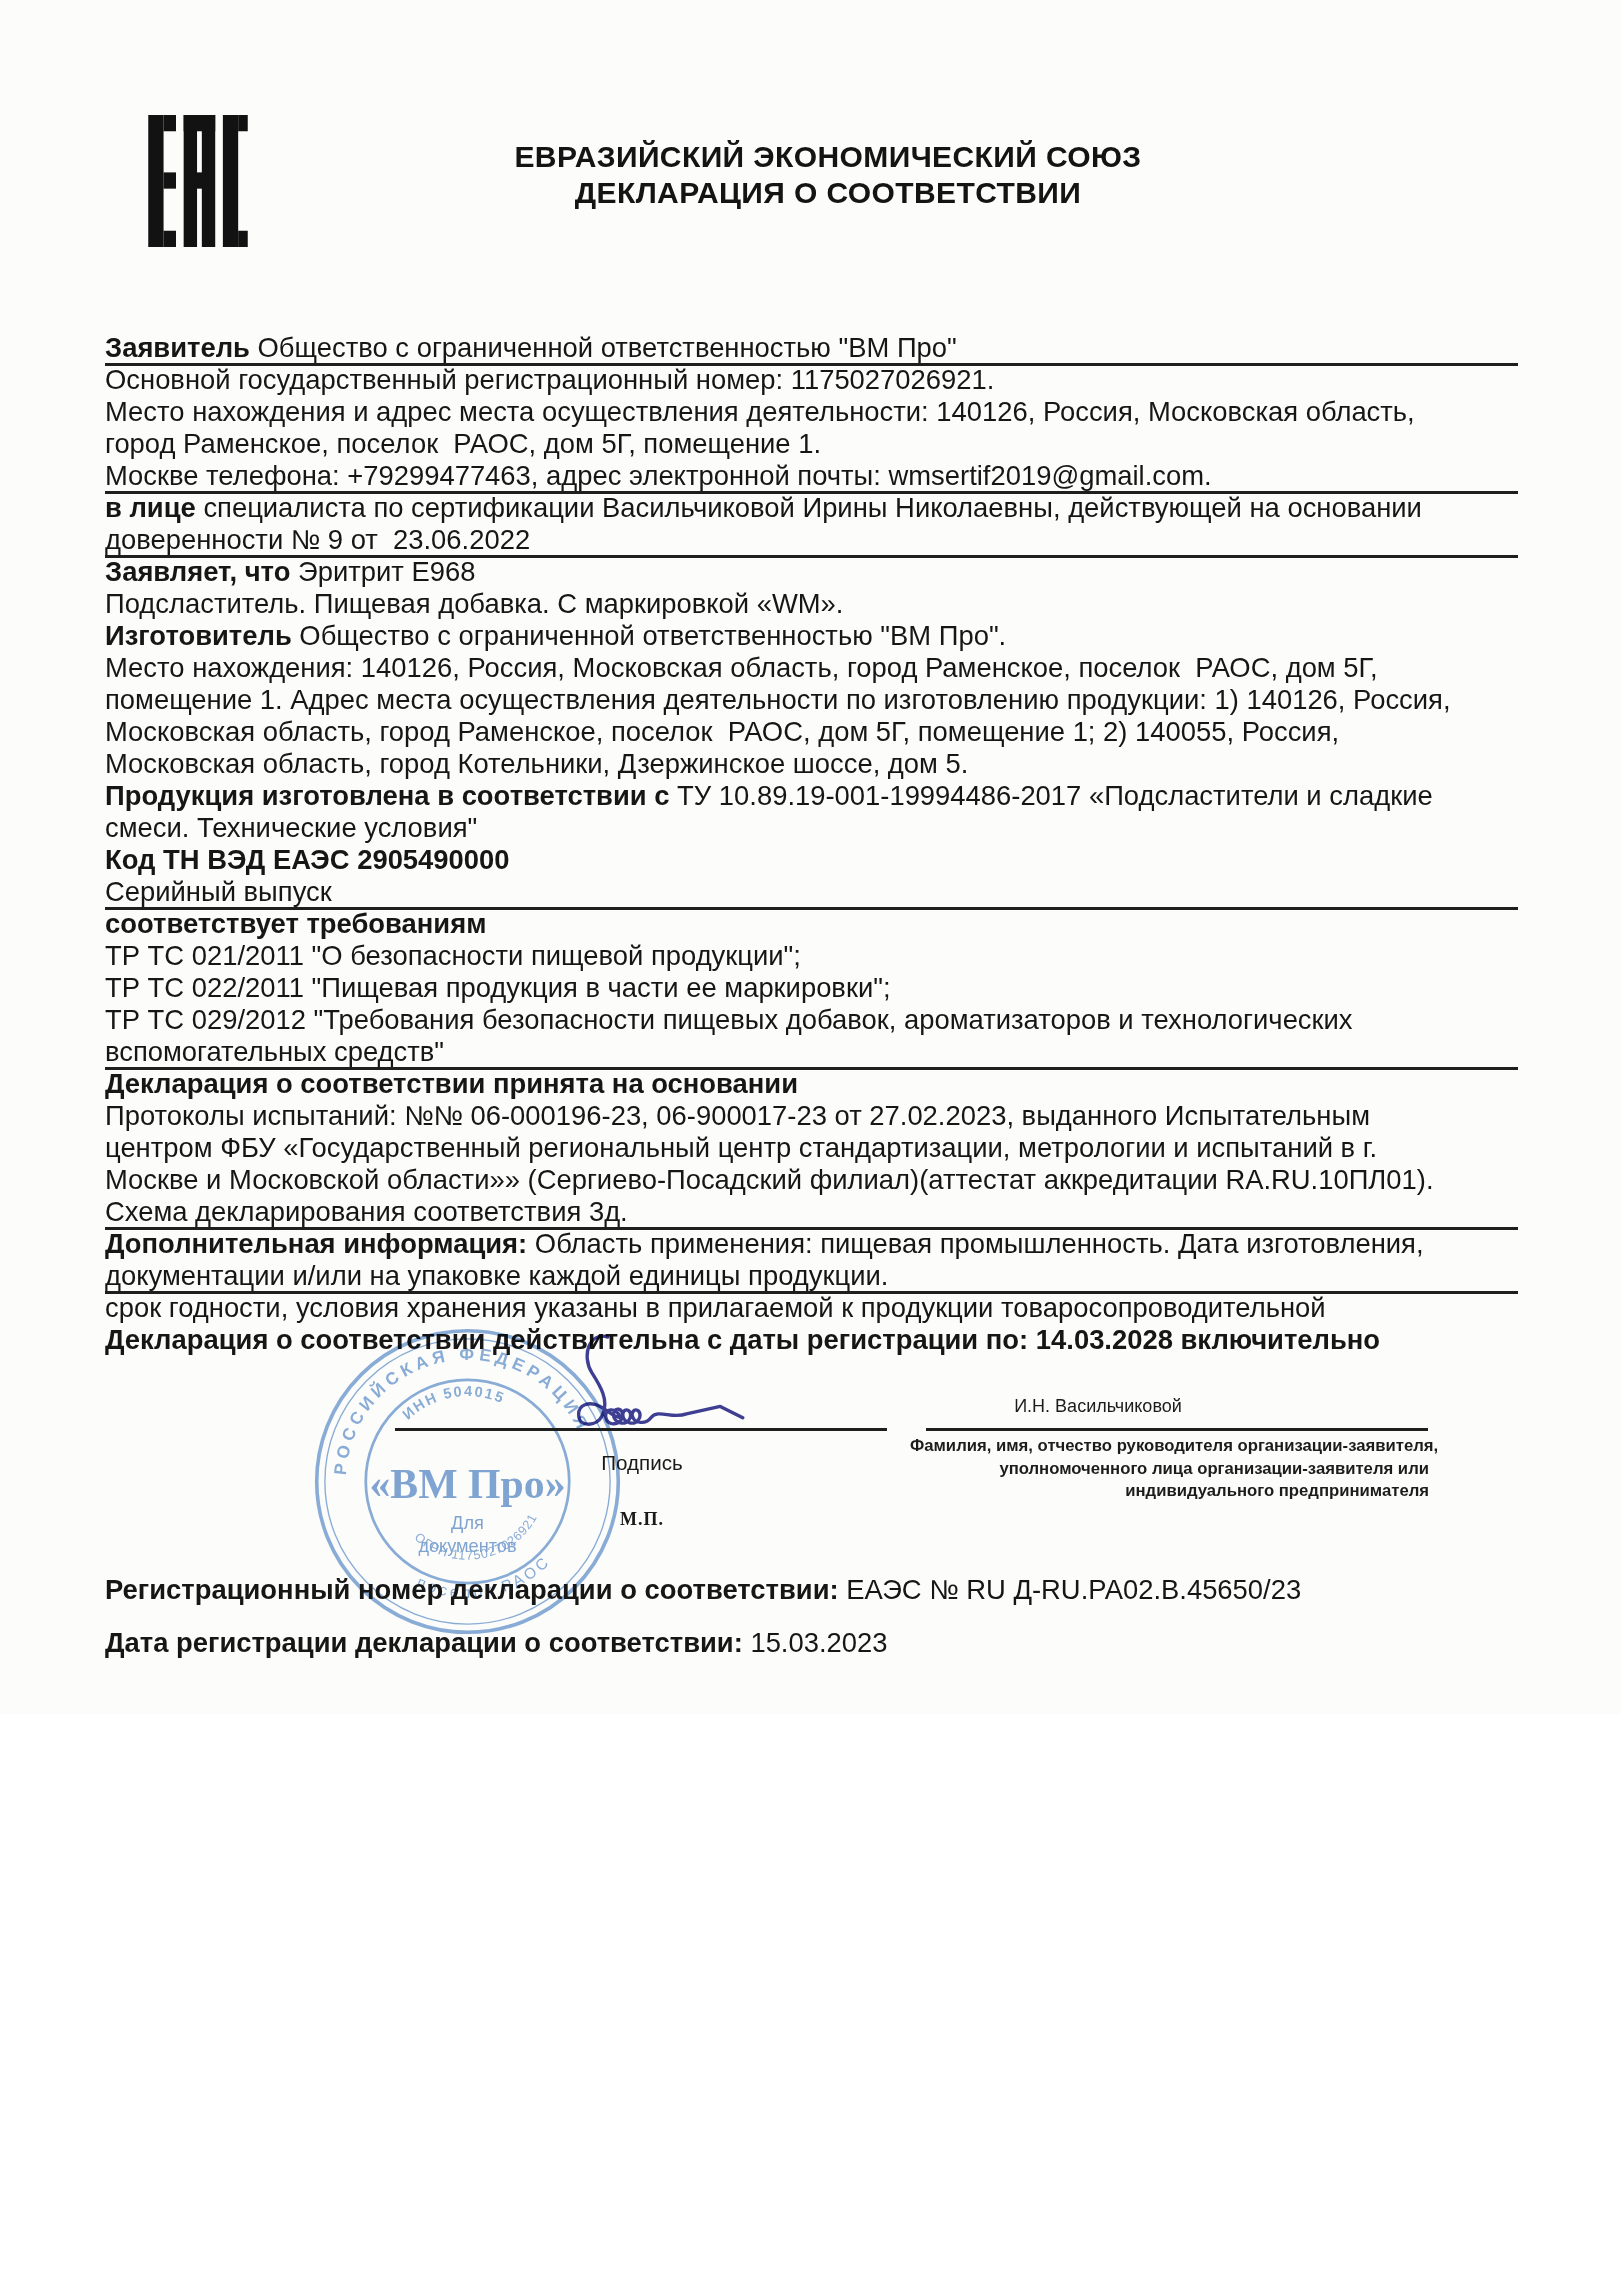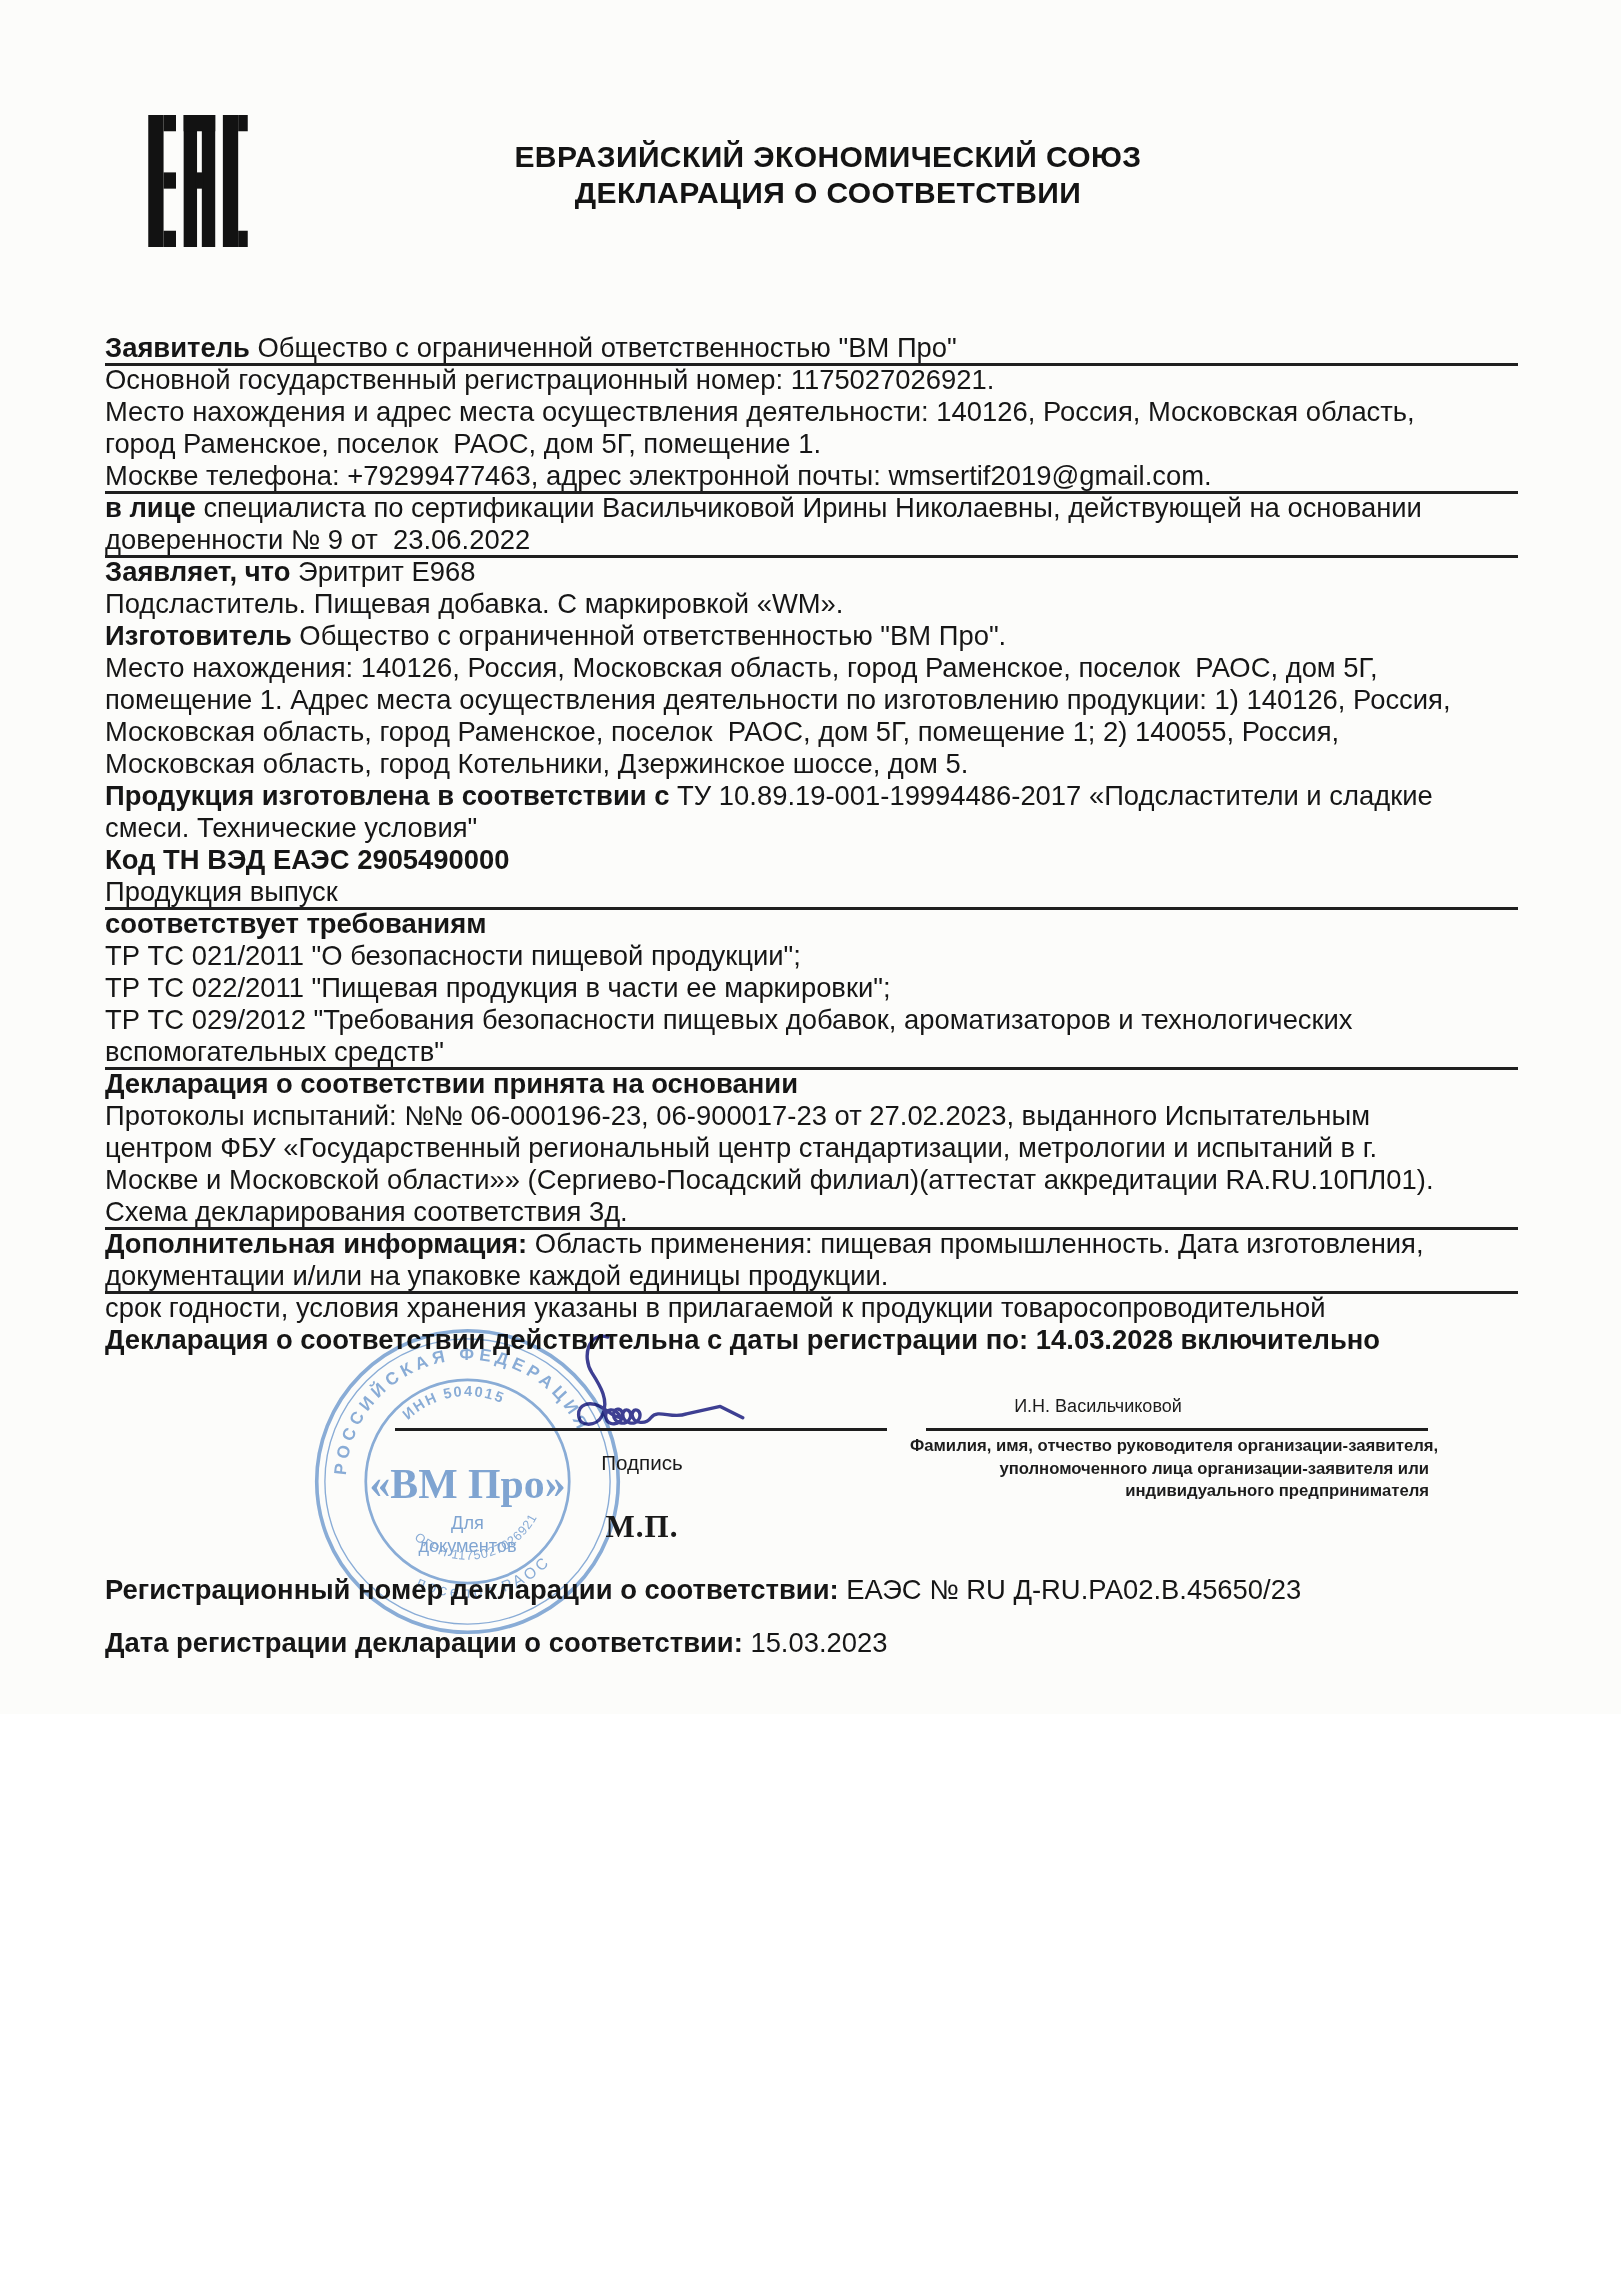--- a/index.html
+++ b/index.html
@@ -34,21 +34,21 @@
   
   .sig-line  { position:absolute; left:395px; top:1428px; width:492px; height:2.9px; background:#1e1e1e; }
   .name-line { position:absolute; left:926px; top:1428px; width:502px; height:2.9px; background:#1e1e1e; }
   .sig-label {
     position:absolute; left:397px; top:1451px; width:490px; text-align:center;
     font-size:20.6px; color:#1a1a1a;
   }
   .mp-label {
     position:absolute; left:397px; top:1509px; width:490px; text-align:center;
     font-family:"Liberation Serif", "DejaVu Serif", serif;
-    font-weight:700; font-size:31px; letter-spacing:1px; color:#1a1a1a;
+    font-weight:700; font-size:18px; letter-spacing:1px; color:#1a1a1a;
   }
   .sig-name {
     position:absolute; left:843px; top:1396px; width:510px; text-align:center;
     font-size:18px; color:#1c1c1c;
   }
   .sig-caption {
     position:absolute; left:910px; top:1435px; width:519px; text-align:center;
     font-size:16.7px; line-height:22.5px; font-weight:700; color:#1c1c1c;
   }
   .sig-caption div { white-space:nowrap;text-align:right; }
@@ -107,21 +107,21 @@
       <div class="row"><span class="b">Заявляет, что </span><span>Эритрит Е968</span></div>
       <div class="row"><span>Подсластитель. Пищевая добавка. С маркировкой «WM».</span></div>
       <div class="row"><span class="b">Изготовитель </span><span>Общество с ограниченной ответственностью "ВМ Про".</span></div>
       <div class="row"><span>Место нахождения: 140126, Россия, Московская область, город Раменское, поселок&nbsp; РАОС, дом 5Г,</span></div>
       <div class="row"><span>помещение 1. Адрес места осуществления деятельности по изготовлению продукции: 1) 140126, Россия,</span></div>
       <div class="row"><span>Московская область, город Раменское, поселок&nbsp; РАОС, дом 5Г, помещение 1; 2) 140055, Россия,</span></div>
       <div class="row"><span>Московская область, город Котельники, Дзержинское шоссе, дом 5.</span></div>
       <div class="row"><span class="b">Продукция изготовлена в соответствии с </span><span>ТУ 10.89.19-001-19994486-2017 «Подсластители и сладкие</span></div>
       <div class="row"><span>смеси. Технические условия"</span></div>
       <div class="row"><span class="b">Код ТН ВЭД ЕАЭС </span><span class="b">2905490000</span></div>
-      <div class="row rule"><span>Продукция выпуск</span></div>
+      <div class="row rule"><span>Серийный выпуск</span></div>
       <div class="row"><span class="b">соответствует требованиям</span></div>
       <div class="row"><span>ТР ТС 021/2011 "О безопасности пищевой продукции";</span></div>
       <div class="row"><span>ТР ТС 022/2011 "Пищевая продукция в части ее маркировки";</span></div>
       <div class="row"><span>ТР ТС 029/2012 "Требования безопасности пищевых добавок, ароматизаторов и технологических</span></div>
       <div class="row rule"><span>вспомогательных средств"</span></div>
       <div class="row"><span class="b">Декларация о соответствии принята на основании</span></div>
       <div class="row"><span>Протоколы испытаний: №№ 06-000196-23, 06-900017-23 от 27.02.2023, выданного Испытательным</span></div>
       <div class="row"><span>центром ФБУ «Государственный региональный центр стандартизации, метрологии и испытаний в г.</span></div>
       <div class="row"><span>Москве и Московской области»» (Сергиево-Посадский филиал)(аттестат аккредитации RA.RU.10ПЛ01).</span></div>
       <div class="row rule"><span>Схема декларирования соответствия 3д.</span></div>

